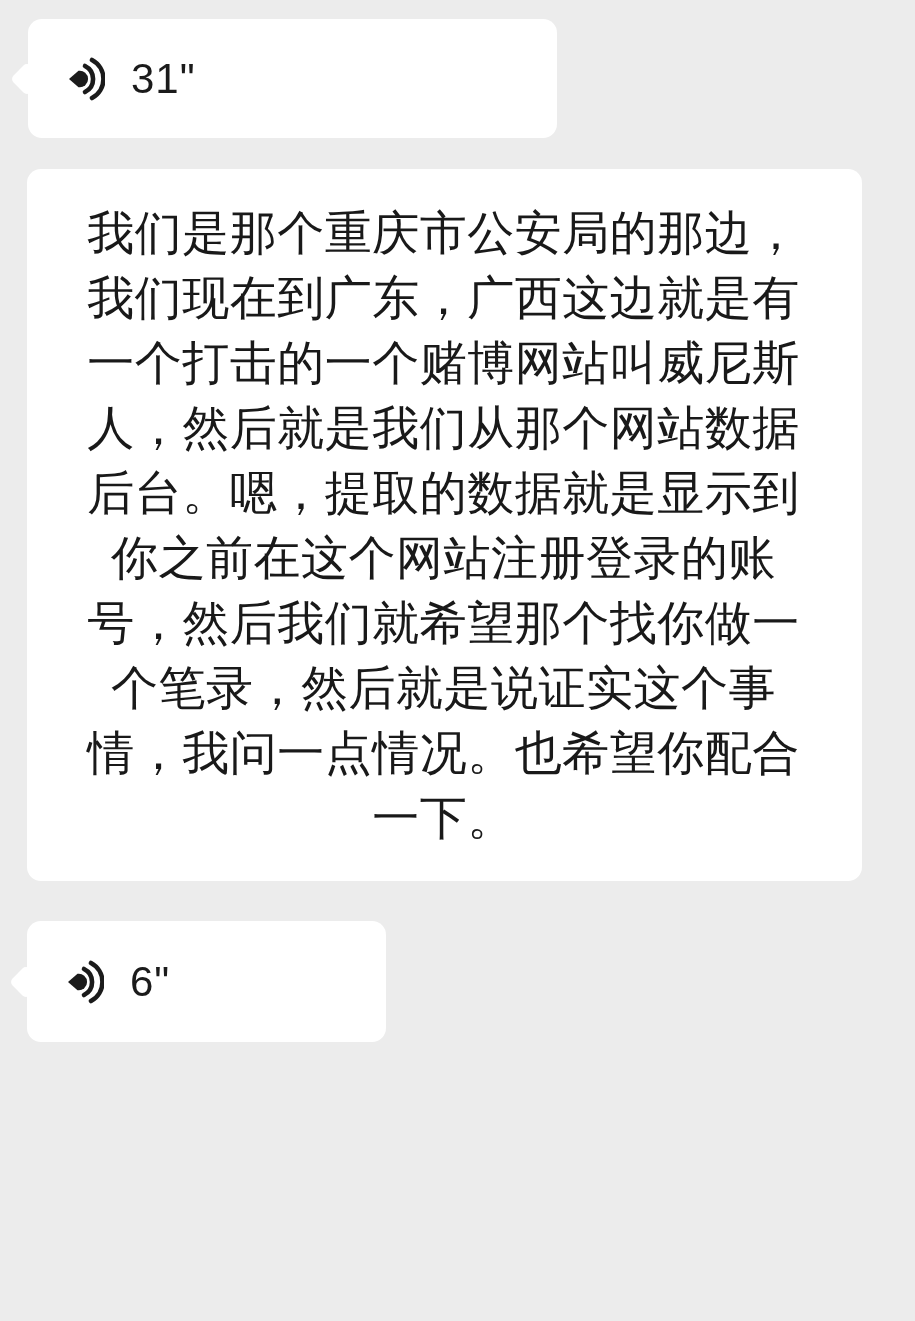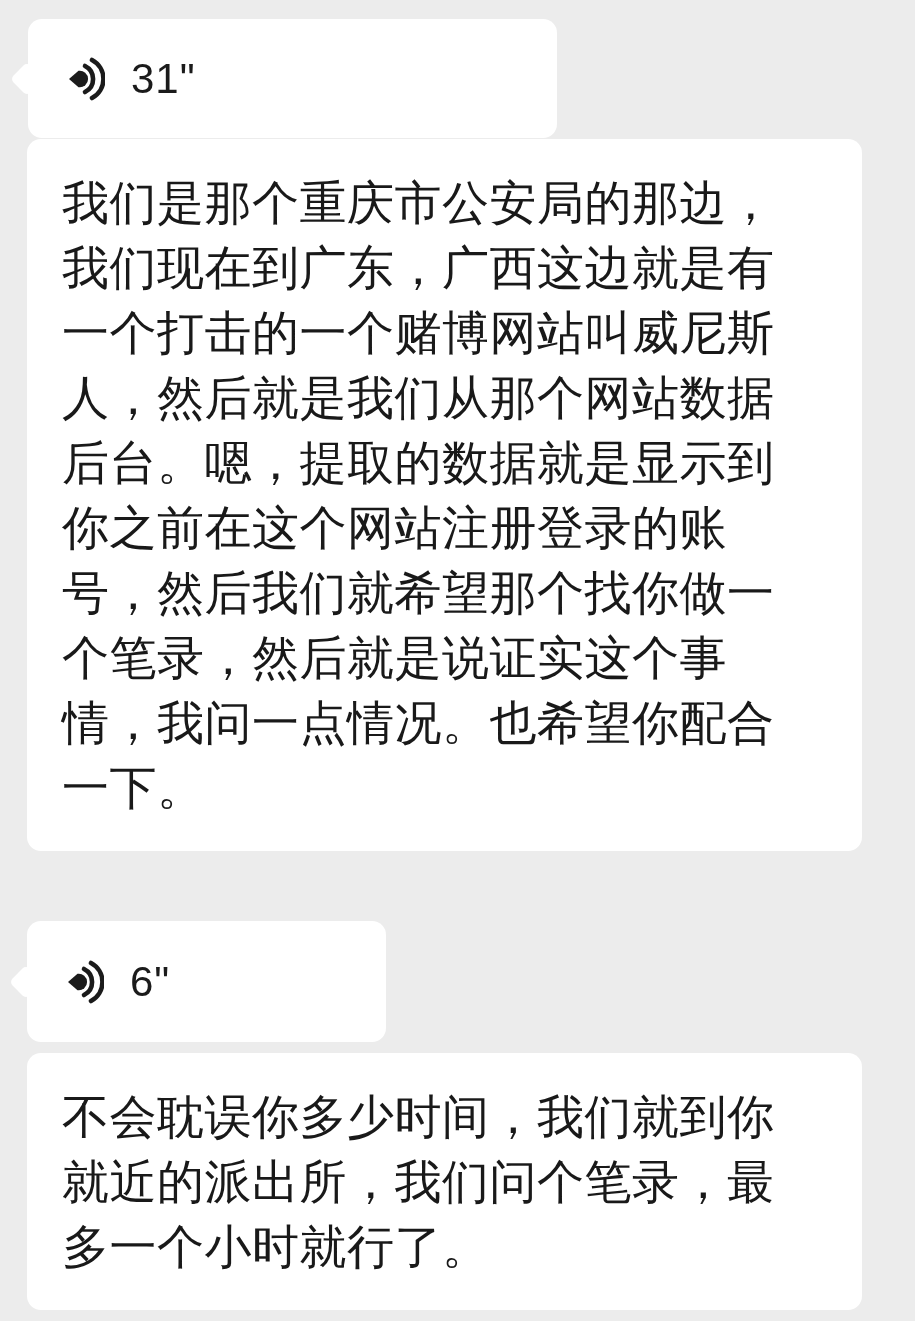--- a/index.html
+++ b/index.html
@@ -55,21 +55,21 @@
     left: 27px;
     width: 835px;
     padding: 31px 37px 31px 35px;
     font-size: 47px;
     line-height: 65px;
     font-weight: 500;
     color: #191919;
     white-space: pre-line;
     letter-spacing: 0.5px;
   }
-  .transcript-bubble-1 { top: 139px; }
+  .transcript-bubble-1 { top: 169px; text-align: center; }
   .transcript-bubble-2 { top: 1053px; }
 </style>
 </head>
 <body>
 
 <div class="screen">
 
   <div class="bubble voice-bubble voice-bubble-1">
     <div class="tail"></div>
     <svg class="voice-icon" viewBox="0 0 38 46" fill="none" xmlns="http://www.w3.org/2000/svg">
@@ -94,17 +94,14 @@
   <div class="bubble voice-bubble voice-bubble-2">
     <div class="tail"></div>
     <svg class="voice-icon" viewBox="0 0 38 46" fill="none" xmlns="http://www.w3.org/2000/svg">
       <path d="M2 23 L11.5 14.8 A8.3 8.3 0 1 1 11.5 31.2 Z" fill="#1b1b1b"></path>
       <path d="M18 10 A14.5 14.5 0 0 1 18 36" stroke="#1b1b1b" stroke-width="4.6" stroke-linecap="round"></path>
       <path d="M25 4 A21.5 21.5 0 0 1 25 42" stroke="#1b1b1b" stroke-width="4.6" stroke-linecap="round"></path>
     </svg>
     <span class="voice-duration">6"</span>
   </div>
 
-  <div class="bubble transcript-bubble transcript-bubble-2">不会耽误你多少时间，我们就到你
-就近的派出所，我们问个笔录，最
-多一个小时就行了。</div>
 
 </div>
 
 </body></html>

